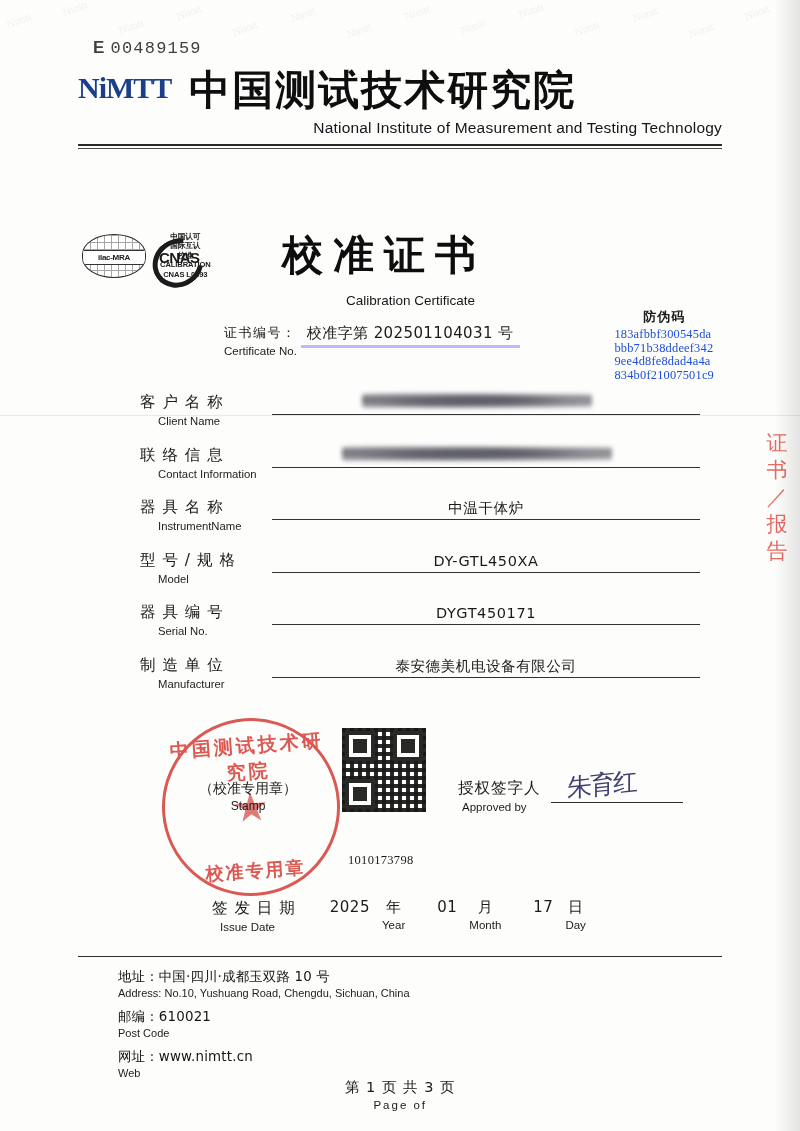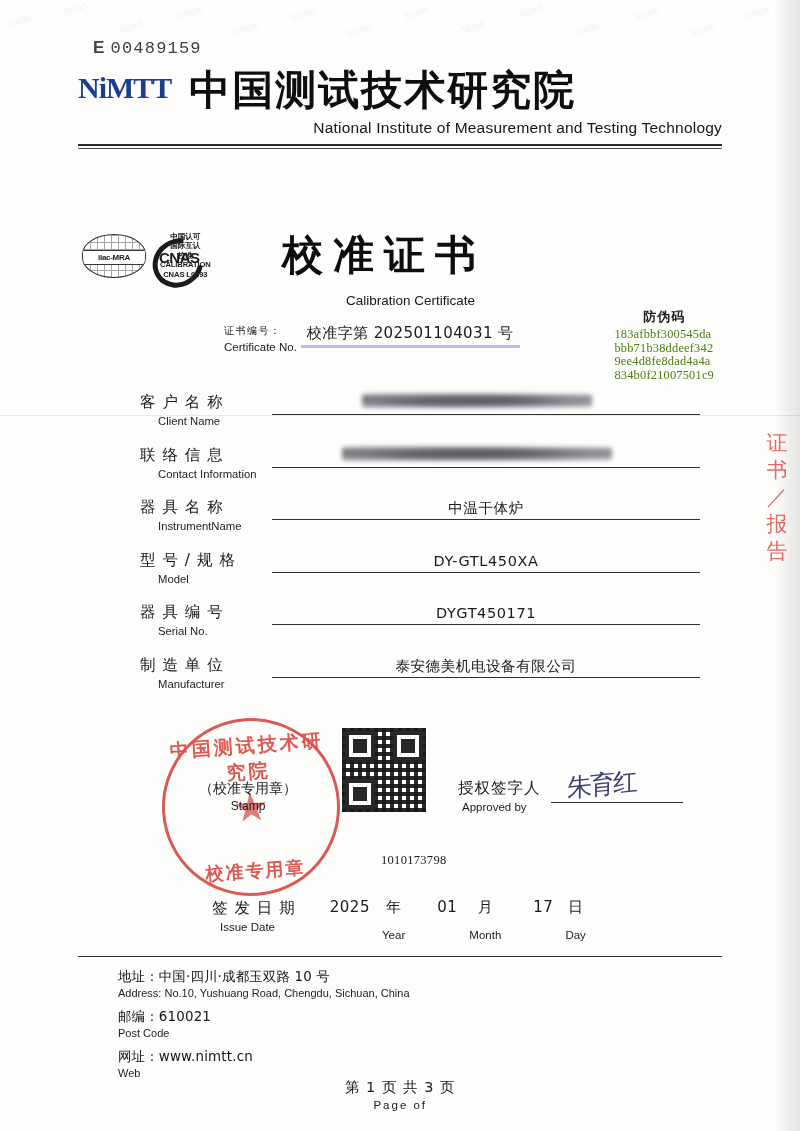--- a/index.html
+++ b/index.html
@@ -210,34 +210,34 @@
     font-weight: bold;
     text-align: center;
     letter-spacing: 1px;
     margin-bottom: 2px;
   }
   .anti-code .code {
     font-family: "Liberation Serif", serif;
     font-size: 12.4px;
     line-height: 13.6px;
     letter-spacing: 0.2px;
-    color: #4d7c0f;
+    color: #1d4ed8;
   }
 
   
   .cert-no {
     position: absolute;
     left: 224px;
     top: 324px;
     display: flex;
     align-items: flex-start;
   }
   .cert-no .zh {
     font-family: Liberation Sans, sans-serif;
-    font-size: 10px;
+    font-size: 13px;
     letter-spacing: 1.5px;
     white-space: nowrap;
   }
   .cert-no .en {
     font-size: 11.5px;
     color: #1b1b1b;
     margin-top: 3px;
   }
   .cert-no .value-wrap {
     margin-left: 4px;
@@ -408,21 +408,20 @@
     display: block;
   }
   .qr-num {
     position: absolute;
     left: 348px;
     top: 853px;
     font-family: "Liberation Serif", serif;
     font-size: 12.5px;
     color: #1b1b1b;
     letter-spacing: .3px;
-    margin-left: 33px;
   }
 
   
   .approved {
     position: absolute;
     left: 458px;
     top: 778px;
     display: flex;
     align-items: flex-start;
   }
@@ -488,21 +487,21 @@
     margin-right: 12px;
     letter-spacing: .5px;
   }
   .issue .dg .unit { text-align: center; }
   .issue .dg .unit .zh {
     font-family: "DejaVu Sans", sans-serif;
     font-size: 15px;
   }
   .issue .dg .unit .en {
     font-size: 11.5px;
-    margin-top: 12px;
+    margin-top: 2px;
   }
 
   
   .footer-rule {
     position: absolute;
     left: 78px;
     top: 956px;
     width: 644px;
     border-top: 1px solid #2f2f2f;
   }

